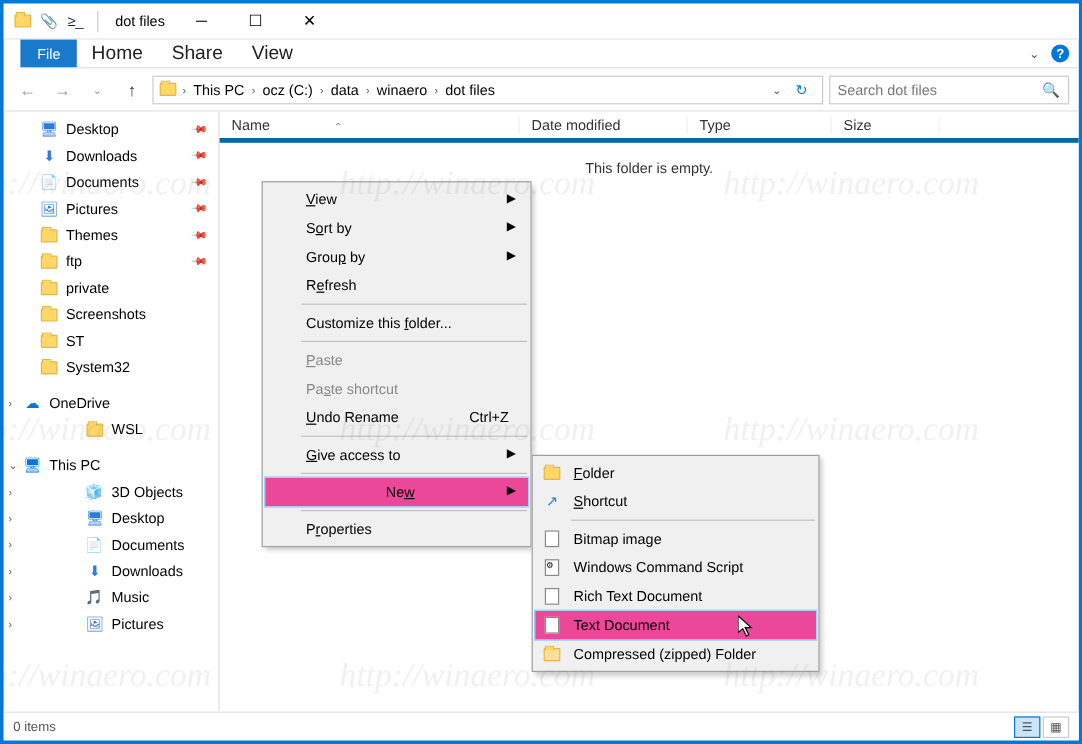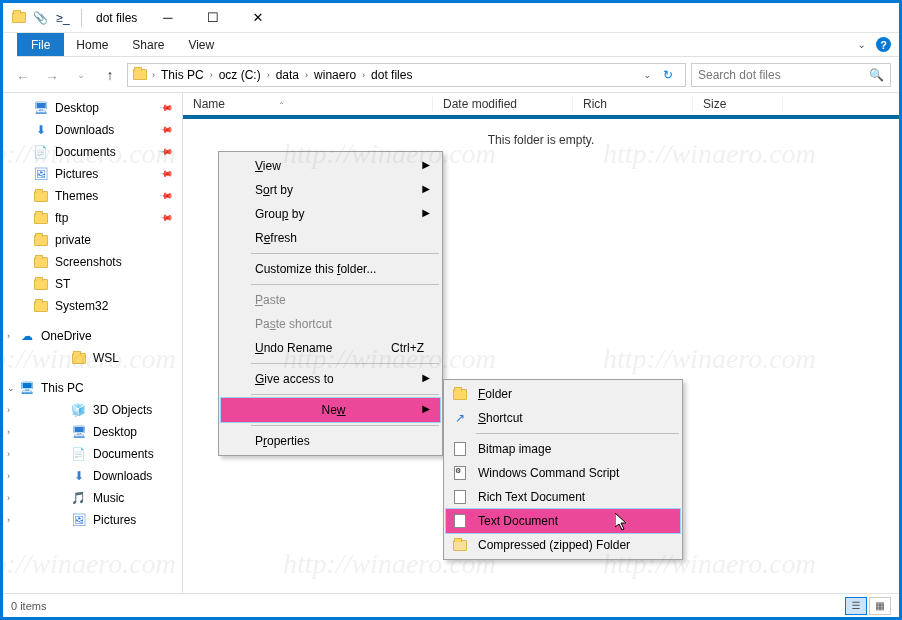--- a/index.html
+++ b/index.html
@@ -5,21 +5,21 @@
 * { box-sizing: border-box; margin: 0; padding: 0; font-family: "Segoe UI", Arial, sans-serif; }
 body { background: #fff; width: 902px; height: 620px; position: relative; overflow: hidden; border: 3px solid #0078d7; }
 .titlebar { height: 30px; display: flex; align-items: center; background: #fff; border-bottom: 1px solid #e5e5e5; }
 .titlebar-icons { display: flex; align-items: center; gap: 6px; padding: 0 8px; }
 .titlebar-sep { height: 18px; width: 1px; background: #ccc; margin: 0 4px; }
 .titlebar-title { font-size: 12px; padding-left: 4px; flex: 1; }
 .window-controls { display: flex; }
 .win-btn { width: 45px; height: 30px; display: flex; align-items: center; justify-content: center; font-size: 13px; }
 .ribbon { height: 24px; display: flex; align-items: stretch; border-bottom: 1px solid #e1e1e1; margin-left: 14px; }
 .file-tab { background: #1979ca; color: #fff; font-size: 12px; padding: 0 14px; display: flex; align-items: center; }
-.rib-tab { font-size: 12px; padding: 0 12px; display: flex; align-items: center; color: #222; }
+.rib-tab { font-size: 16px; padding: 0 12px; display: flex; align-items: center; color: #222; }
 .ribbon-spacer { flex: 1; }
 .ribbon-right { display: flex; align-items: center; padding: 0 8px; gap: 10px; }
 .chev { color: #555; font-size: 10px; }
 .help-circle { width: 15px; height: 15px; border-radius: 50%; background: #0078d7; color: #fff; font-size: 11px; display: flex; align-items: center; justify-content: center; font-weight: bold; }
 .navbar { height: 36px; display: flex; align-items: center; padding: 4px 8px; gap: 5px; border-bottom: 1px solid #e1e1e1; }
 .nav-arrow { width: 24px; height: 24px; display: flex; align-items: center; justify-content: center; color: #999; font-size: 14px; }
 .nav-arrow.active { color: #333; }
 .breadcrumb { flex: 1; height: 24px; border: 1px solid #ccc; display: flex; align-items: center; font-size: 12px; padding: 0 4px; }
 .bc-seg { display: flex; align-items: center; gap: 2px; padding: 0 2px; }
 .bc-chev { font-size: 9px; color: #555; padding: 0 4px; }
@@ -260,21 +260,21 @@
       </div>
   </div>
 
   <div class="content">
     <div class="col-headers">
       <div class="col-h col-name">
         <span>Name</span>
         <span class="sort-ind">⌃</span>
       </div>
       <div class="col-h col-date">Date modified</div>
-      <div class="col-h col-type">Rich</div>
+      <div class="col-h col-type">Type</div>
       <div class="col-h col-size">Size</div>
     </div>
     <div class="empty-msg">This folder is empty.</div>
   </div>
 </div>
 
 <div class="statusbar">
   <span>0 items</span>
   <div class="view-toggles">
     <div class="view-btn active">☰</div>

